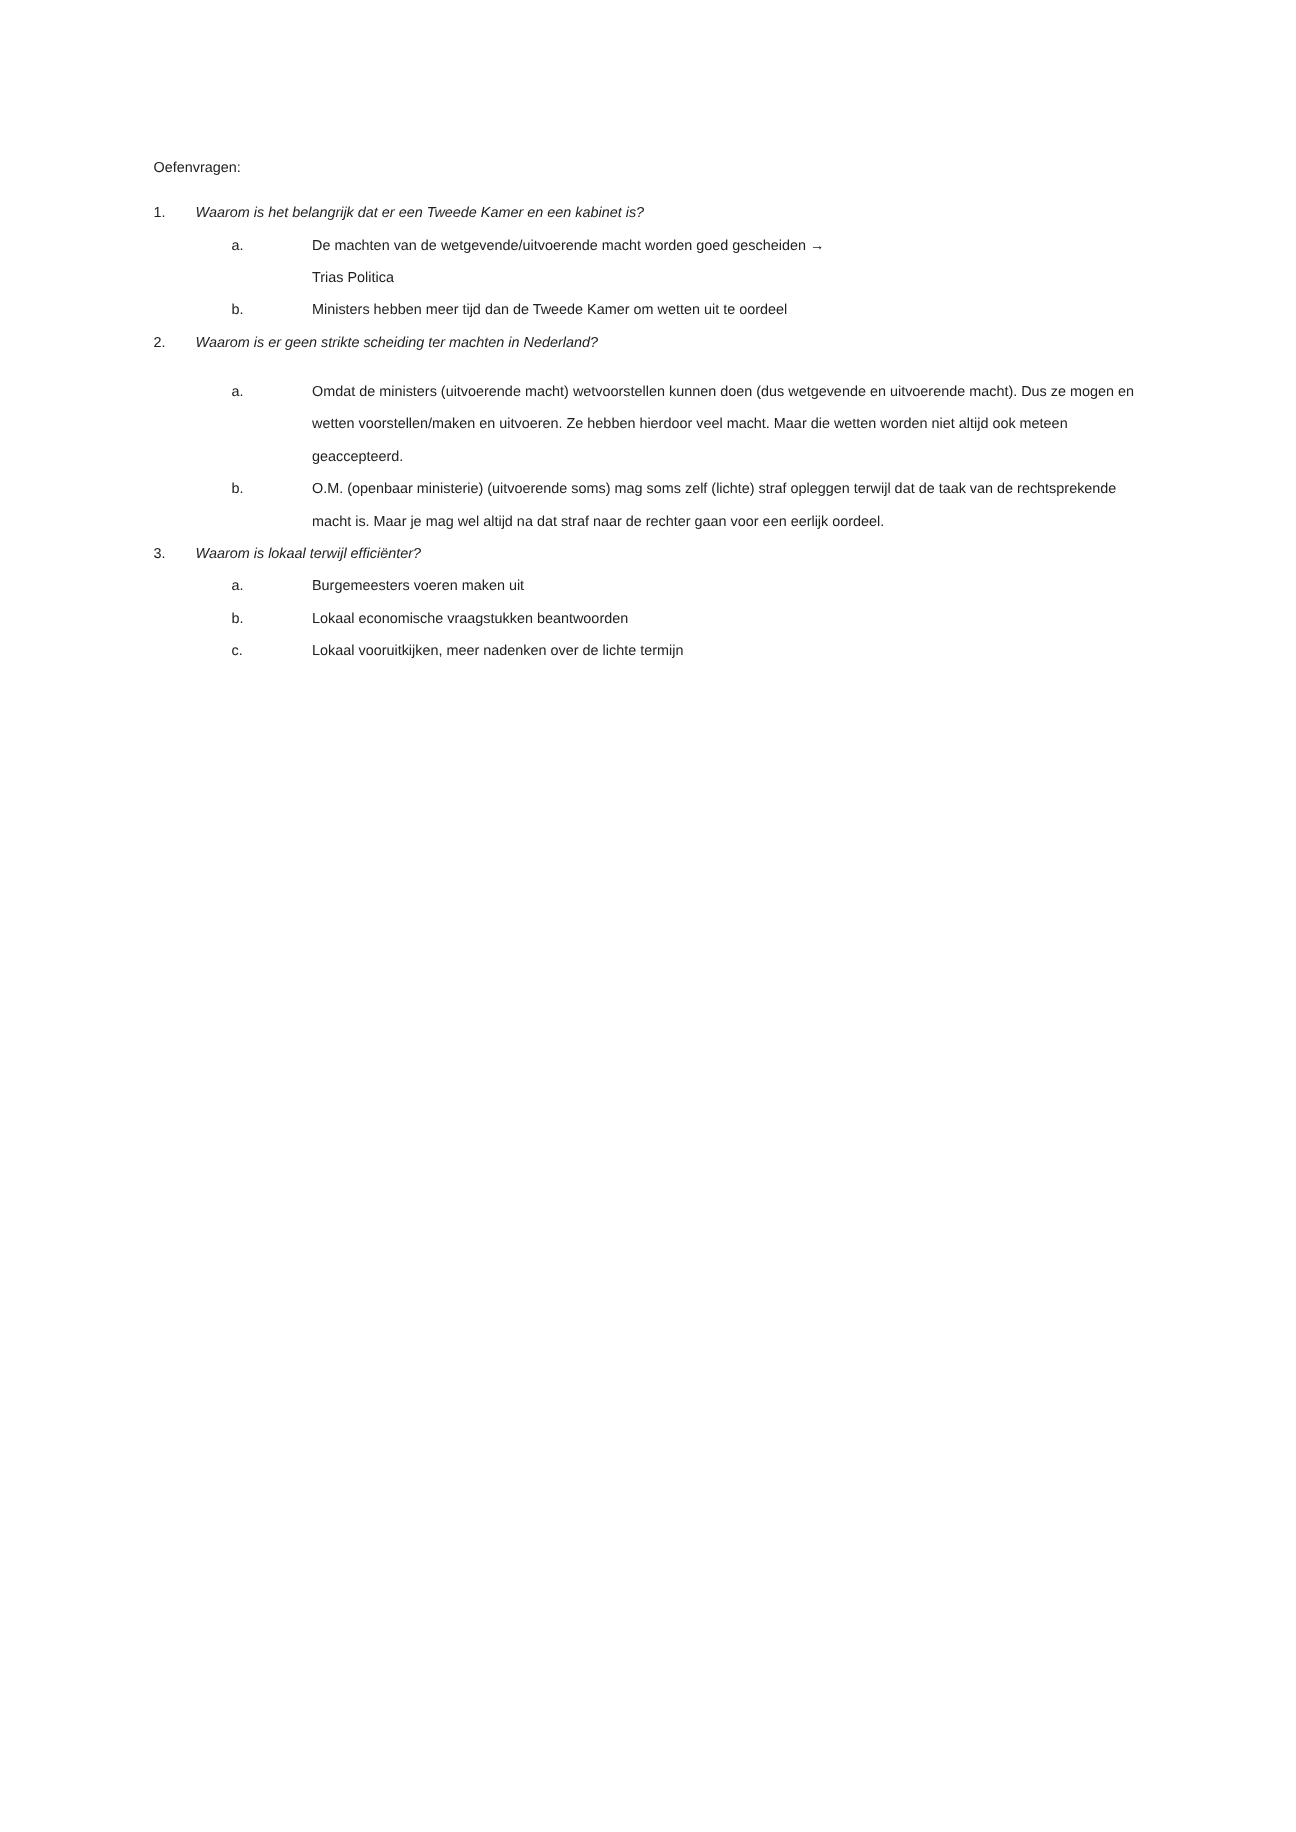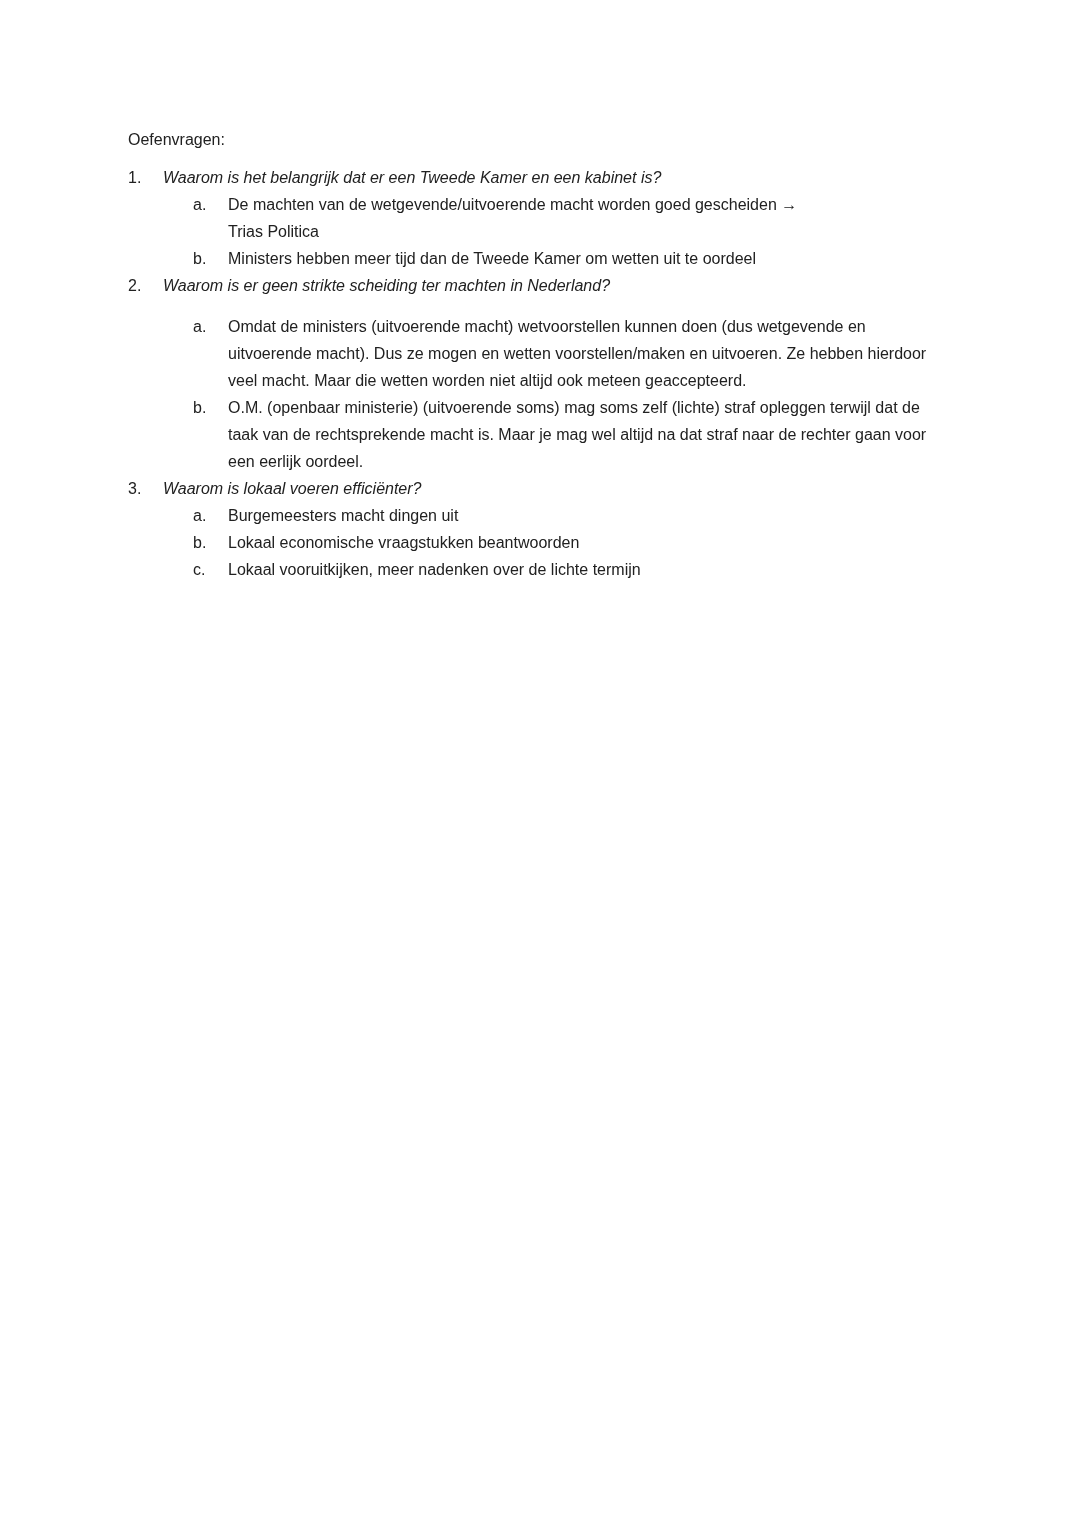--- a/index.html
+++ b/index.html
@@ -3,21 +3,21 @@
 <meta charset="utf-8">
 <style>
   * { margin: 0; padding: 0; box-sizing: border-box; }
   html, body { background: #ffffff; }
   .page {
     position: relative;
     width: 1080px;
     height: 1527px;
     background: #ffffff;
     font-family: "Liberation Sans", sans-serif;
-    font-size: 16px;
+    font-size: 12px;
     line-height: 27px;
     color: #212121;
     overflow: hidden;
   }
   .content {
     position: absolute;
     left: 128px;
     top: 126px;
     width: 822px;
   }
@@ -46,20 +46,21 @@
     display: flex;
     align-items: flex-start;
   }
   .alabel {
     width: 35px;
     flex-shrink: 0;
   }
   .atext {
     flex: 1;
     white-space: pre-wrap;
+    margin-left: 32px;
   }
 </style>
 </head>
 <body>
 
 <div class="page">
   <div class="content">
 
     <p class="title">Oefenvragen:</p>
 
@@ -94,26 +95,26 @@
         <div class="aline">
           <span class="alabel">b.</span>
           <span class="atext">O.M. (openbaar ministerie) (uitvoerende soms) mag soms zelf (lichte) straf opleggen terwijl dat de taak van de rechtsprekende macht is. Maar je mag wel altijd na dat straf naar de rechter gaan voor een eerlijk oordeel.</span>
         </div>
       </div>
     </div>
 
     <div>
       <div class="qline">
         <span class="qnum">3.</span>
-        <span class="qtext">Waarom is lokaal voeren efficiënter?</span>
+        <span class="qtext">Waarom is lokaal terwijl efficiënter?</span>
       </div>
       <div class="answers">
         <div class="aline">
           <span class="alabel">a.</span>
-          <span class="atext">Burgemeesters macht dingen uit</span>
+          <span class="atext">Burgemeesters voeren maken uit</span>
         </div>
         <div class="aline">
           <span class="alabel">b.</span>
           <span class="atext">Lokaal economische vraagstukken beantwoorden</span>
         </div>
         <div class="aline">
           <span class="alabel">c.</span>
           <span class="atext">Lokaal vooruitkijken, meer nadenken over de lichte termijn</span>
         </div>
       </div>

